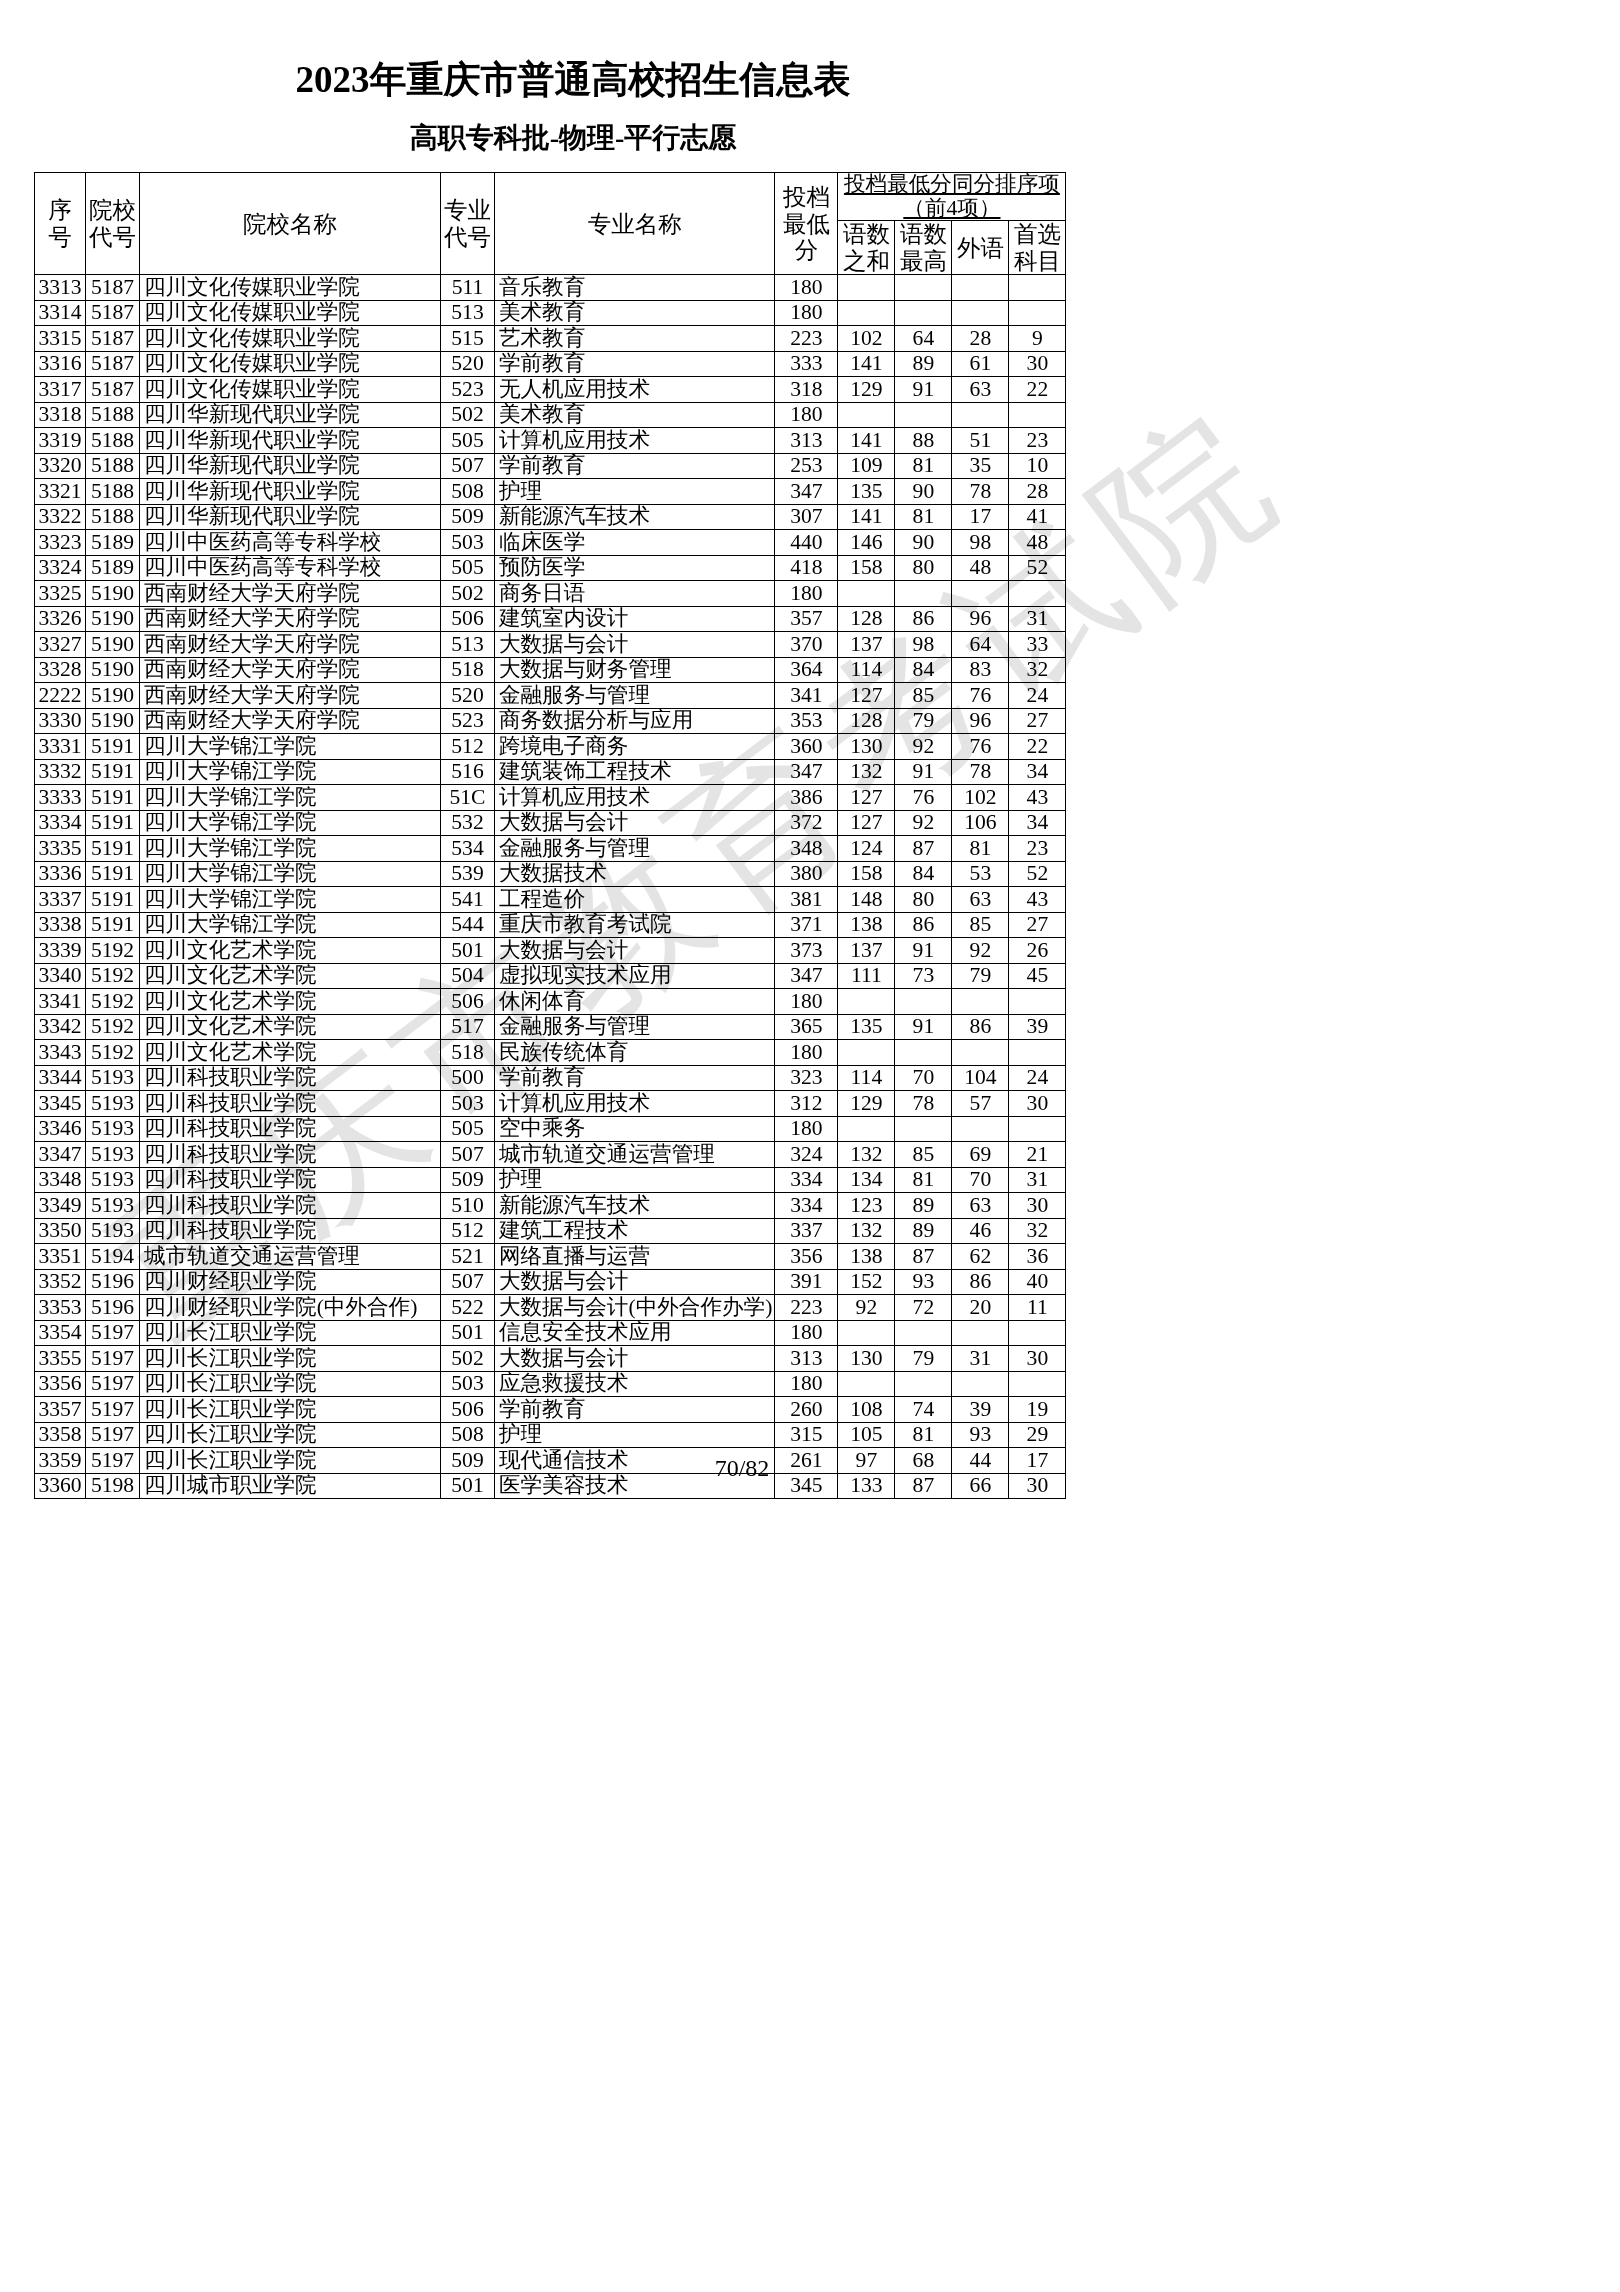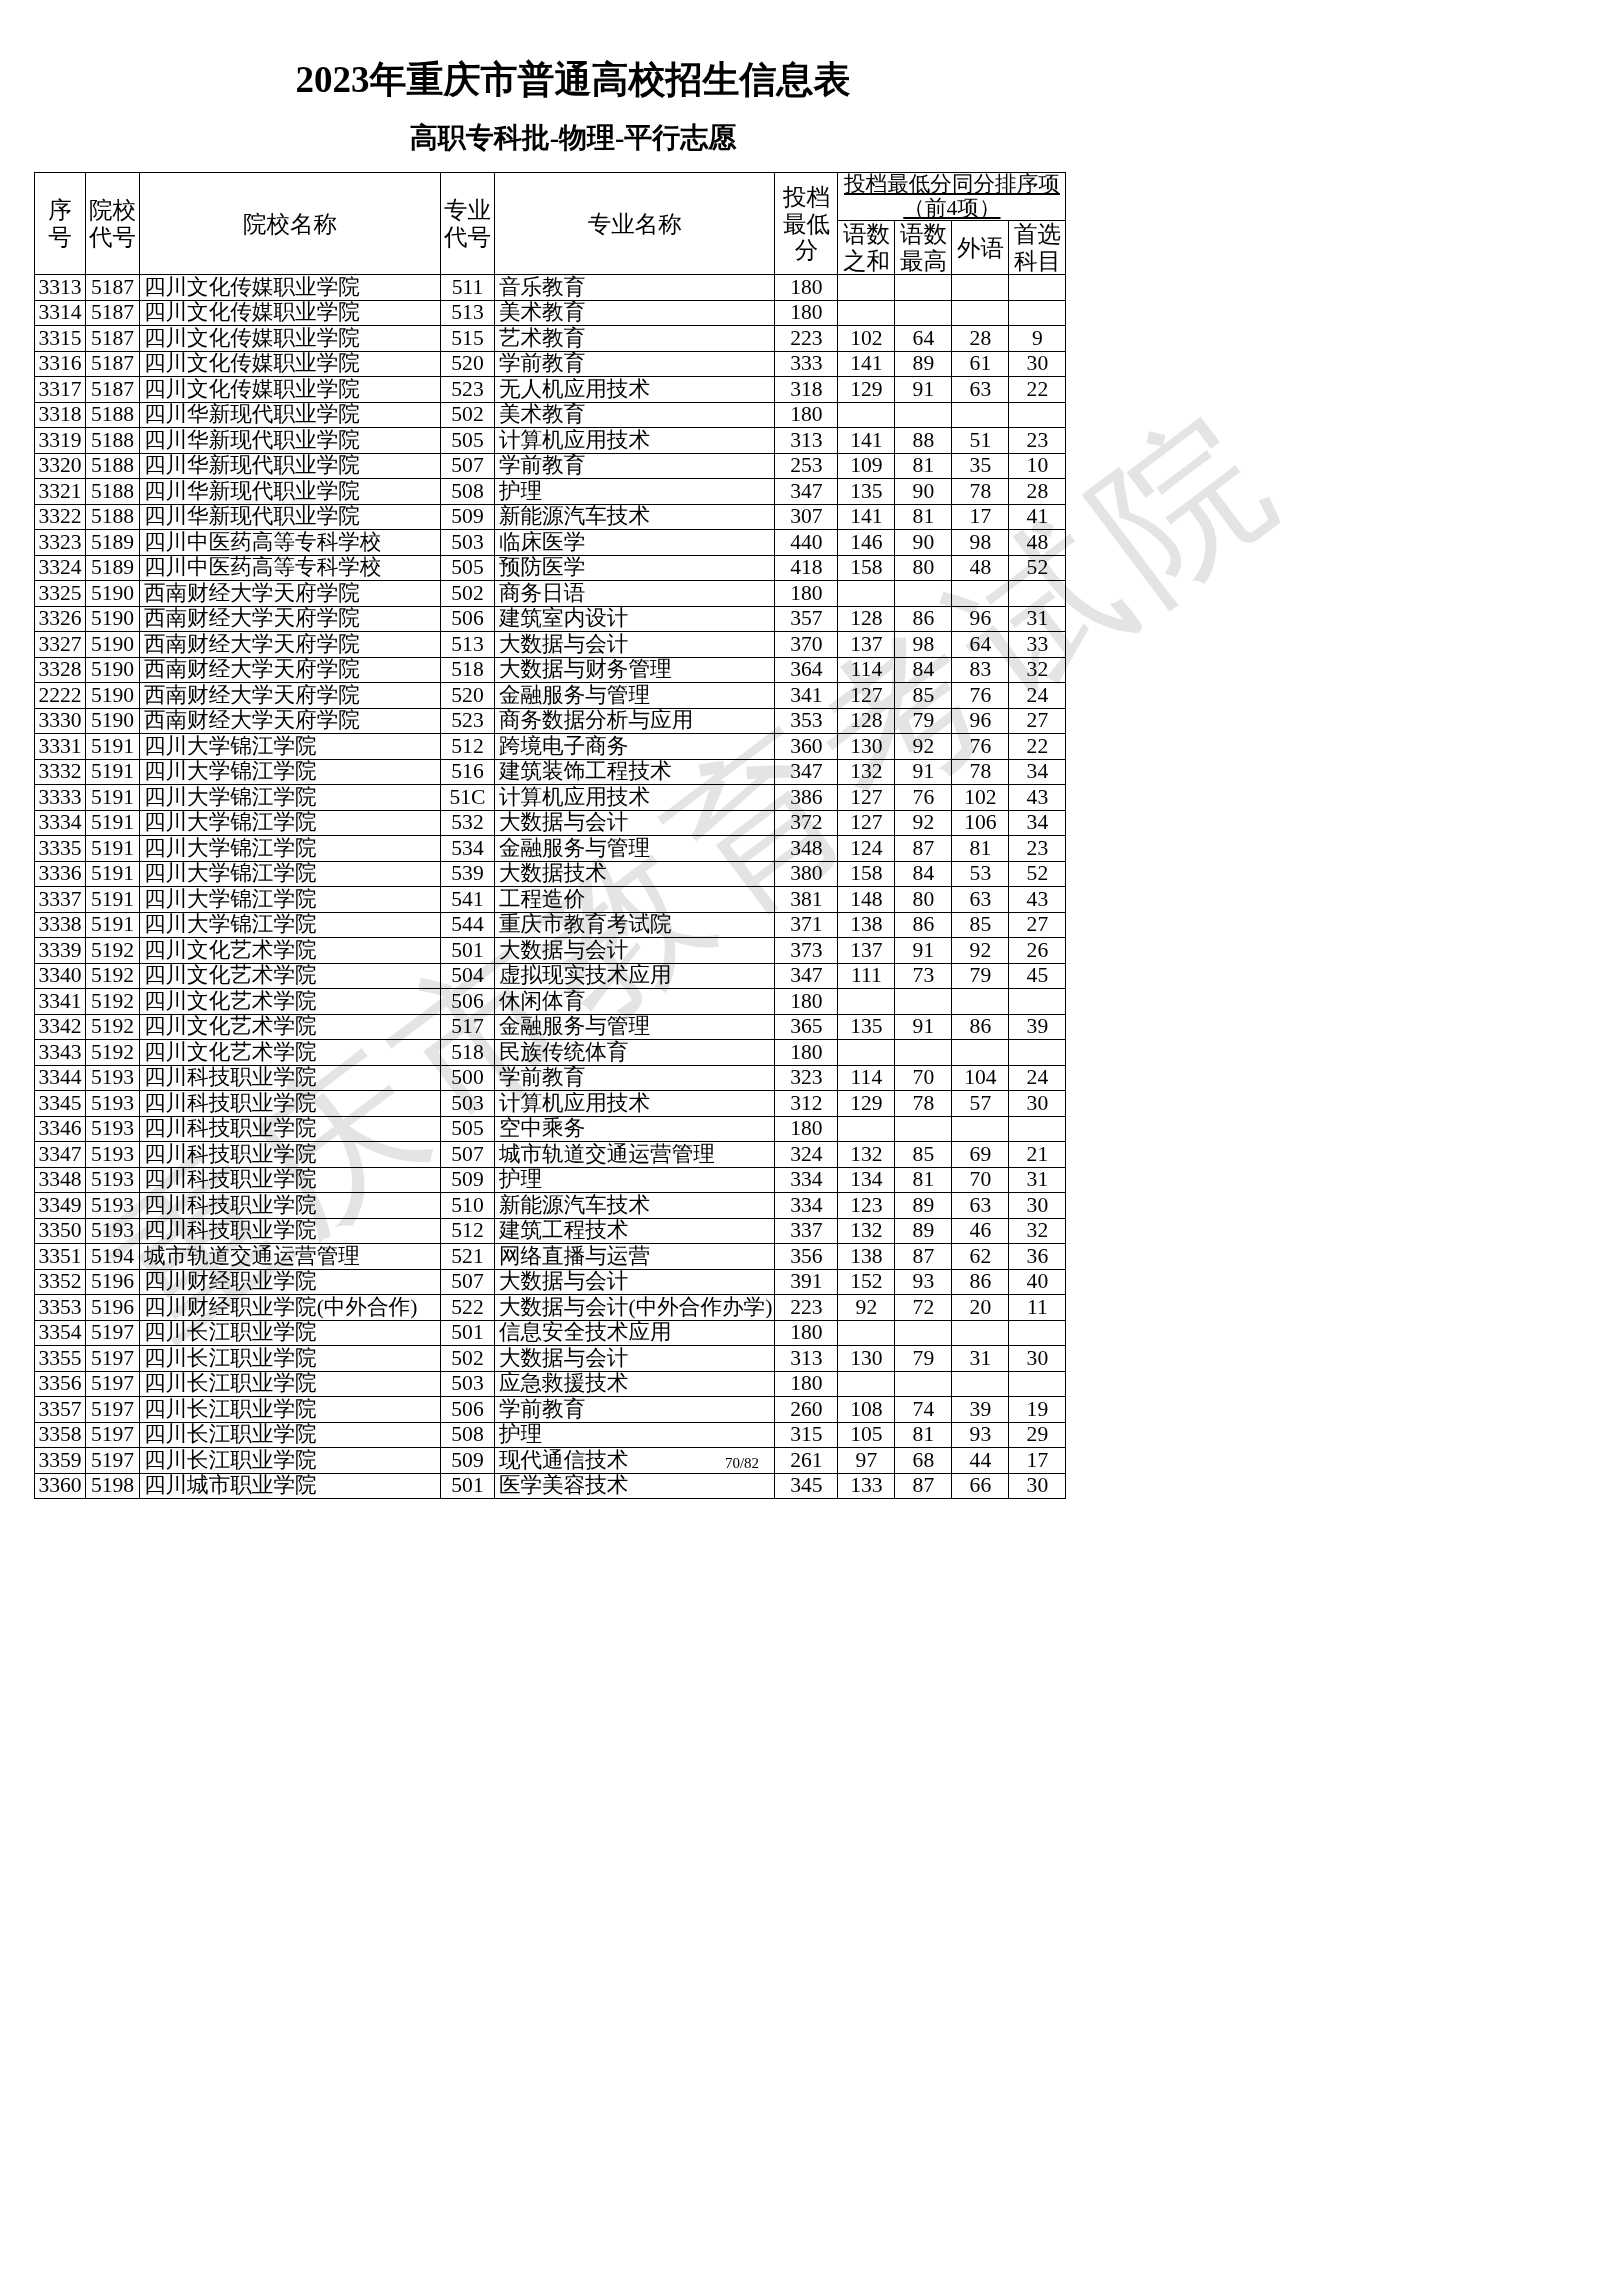--- a/index.html
+++ b/index.html
@@ -67,21 +67,21 @@
     overflow: visible;
     vertical-align: middle;
   }
   tbody td.col2, tbody td.col4 { text-align: left; padding-left: 3.9px; }
   .footer {
     position: absolute;
     top: 1455px;
     left: 0;
     width: 1484px;
     text-align: center;
-    font-size: 15px;
+    font-size: 24px;
     z-index: 1;
   }
 </style>
 </head>
 <body>
 
 <div class="page">
 
   <div class="watermark">重庆市教育考试院</div>
 

